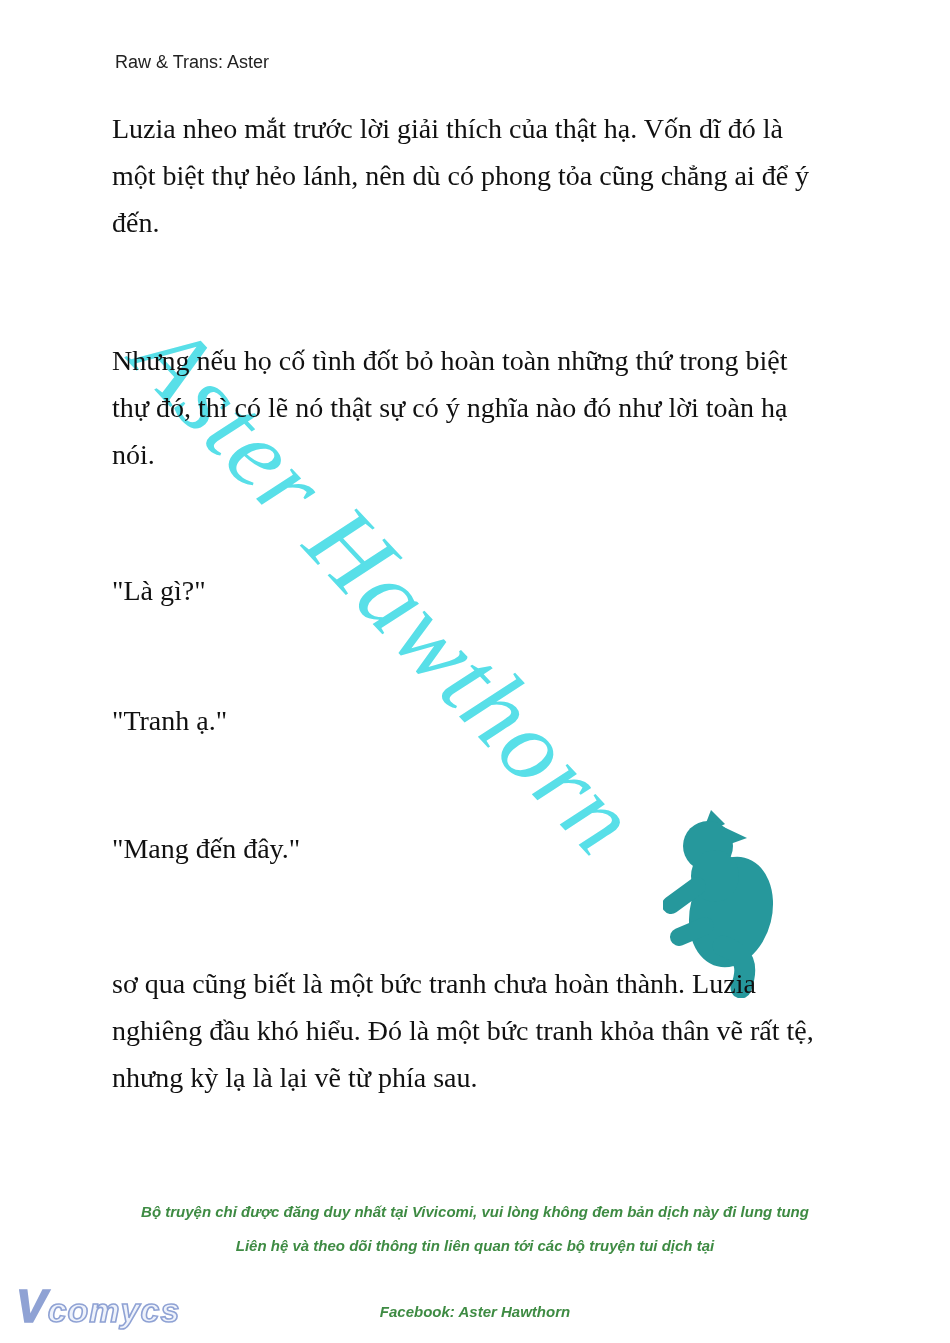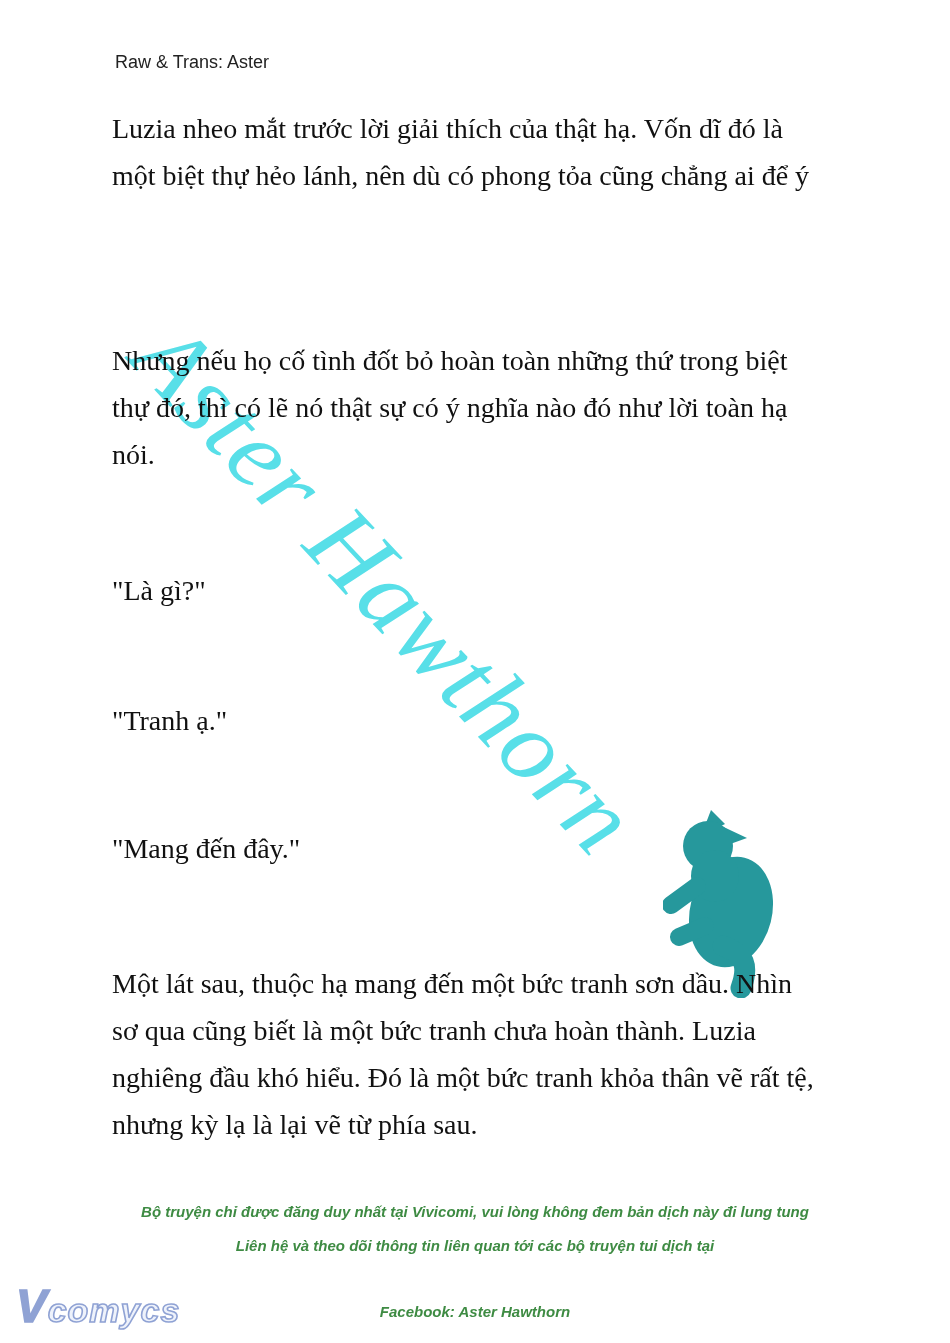--- a/index.html
+++ b/index.html
@@ -94,20 +94,21 @@
 
       <path d="M42 120 L16 131" stroke="currentColor" stroke-width="18" stroke-linecap="round"></path>
 
       <path d="M60 140 C82 148 86 160 78 182" fill="none" stroke="currentColor" stroke-width="21" stroke-linecap="round"></path>
     </g>
   </svg>
 
   <div class="textblock p1">
     <div class="bline">Luzia nheo mắt trước lời giải thích của thật hạ. Vốn dĩ đó là</div>
     <div class="bline">một biệt thự hẻo lánh, nên dù có phong tỏa cũng chẳng ai để ý</div>
+    <div class="bline">đến.</div>
   </div>
 
   <div class="textblock p2">
     <div class="bline">Nhưng nếu họ cố tình đốt bỏ hoàn toàn những thứ trong biệt</div>
     <div class="bline">thự đó, thì có lẽ nó thật sự có ý nghĩa nào đó như lời toàn hạ</div>
     <div class="bline">nói.</div>
   </div>
 
   <div class="textblock d1">
     <div class="bline">"Là gì?"</div>
@@ -115,21 +116,20 @@
 
   <div class="textblock d2">
     <div class="bline">"Tranh ạ."</div>
   </div>
 
   <div class="textblock d3">
     <div class="bline">"Mang đến đây."</div>
   </div>
 
   <div class="textblock p4">
-    <div class="bline">Một lát sau, thuộc hạ mang đến một bức tranh sơn dầu. Nhìn</div>
     <div class="bline">sơ qua cũng biết là một bức tranh chưa hoàn thành. Luzia</div>
     <div class="bline">nghiêng đầu khó hiểu. Đó là một bức tranh khỏa thân vẽ rất tệ,</div>
     <div class="bline">nhưng kỳ lạ là lại vẽ từ phía sau.</div>
   </div>
 
   <div class="footer-line f1">Bộ truyện chỉ được đăng duy nhất tại Vivicomi, vui lòng không đem bản dịch này đi lung tung</div>
   <div class="footer-line f2">Liên hệ và theo dõi thông tin liên quan tới các bộ truyện tui dịch tại</div>
   <div class="footer-line f3">Facebook: Aster Hawthorn</div>
 
   <div class="logo">Vcomycs</div>

